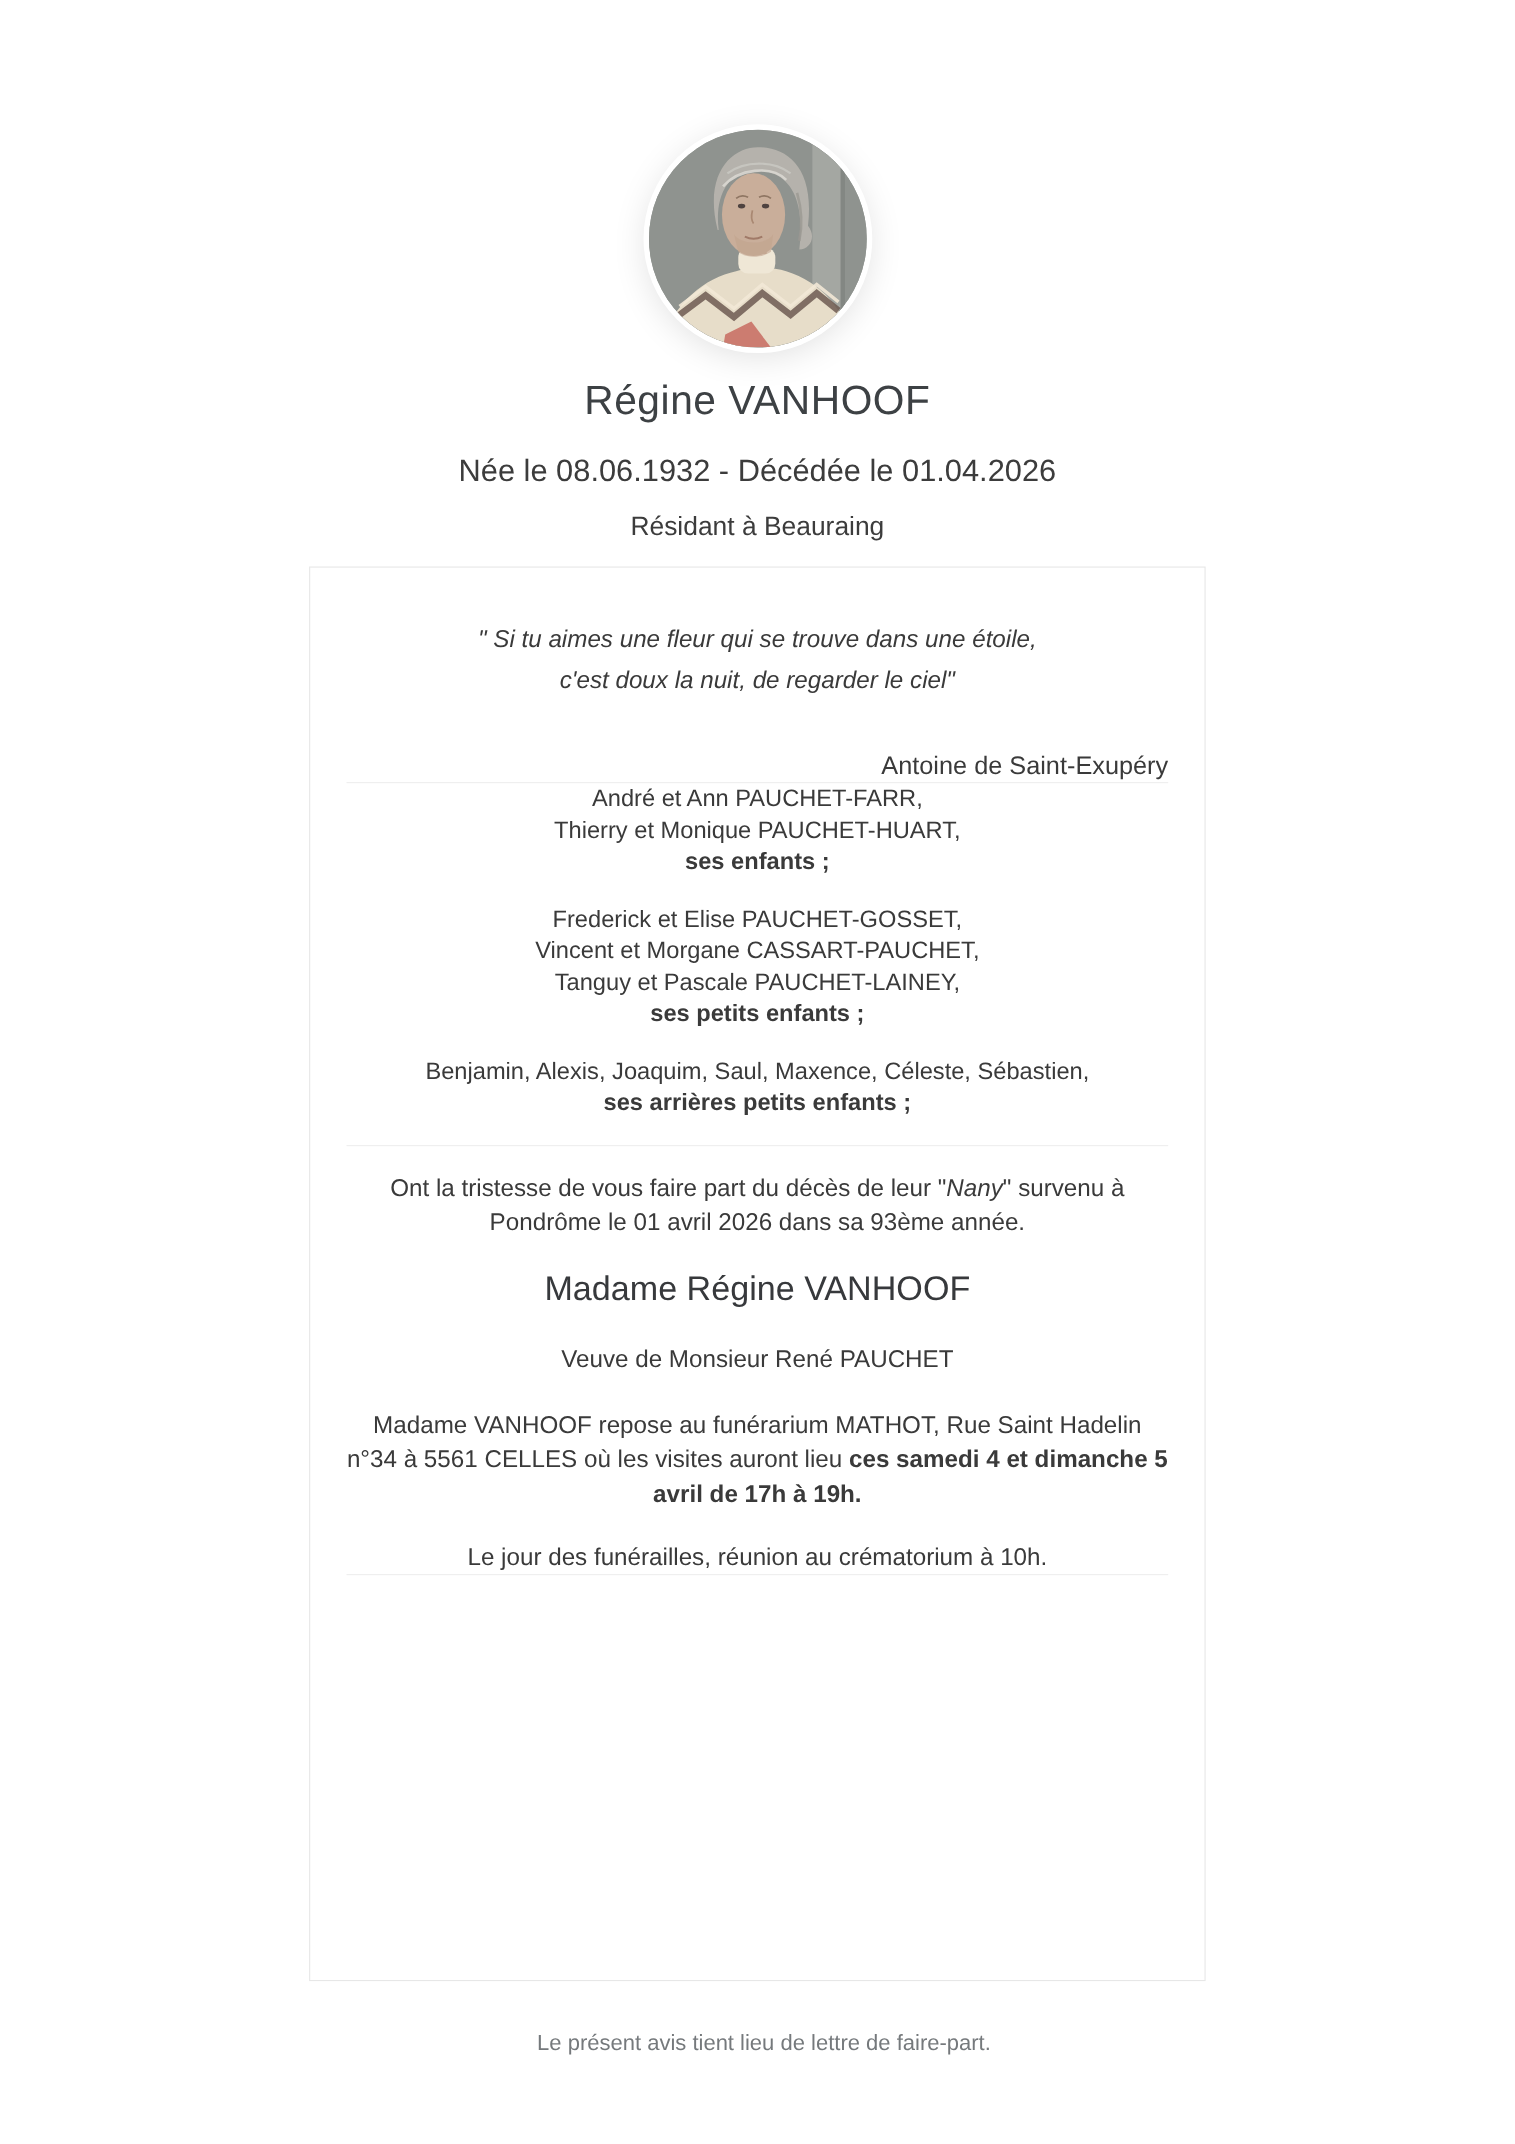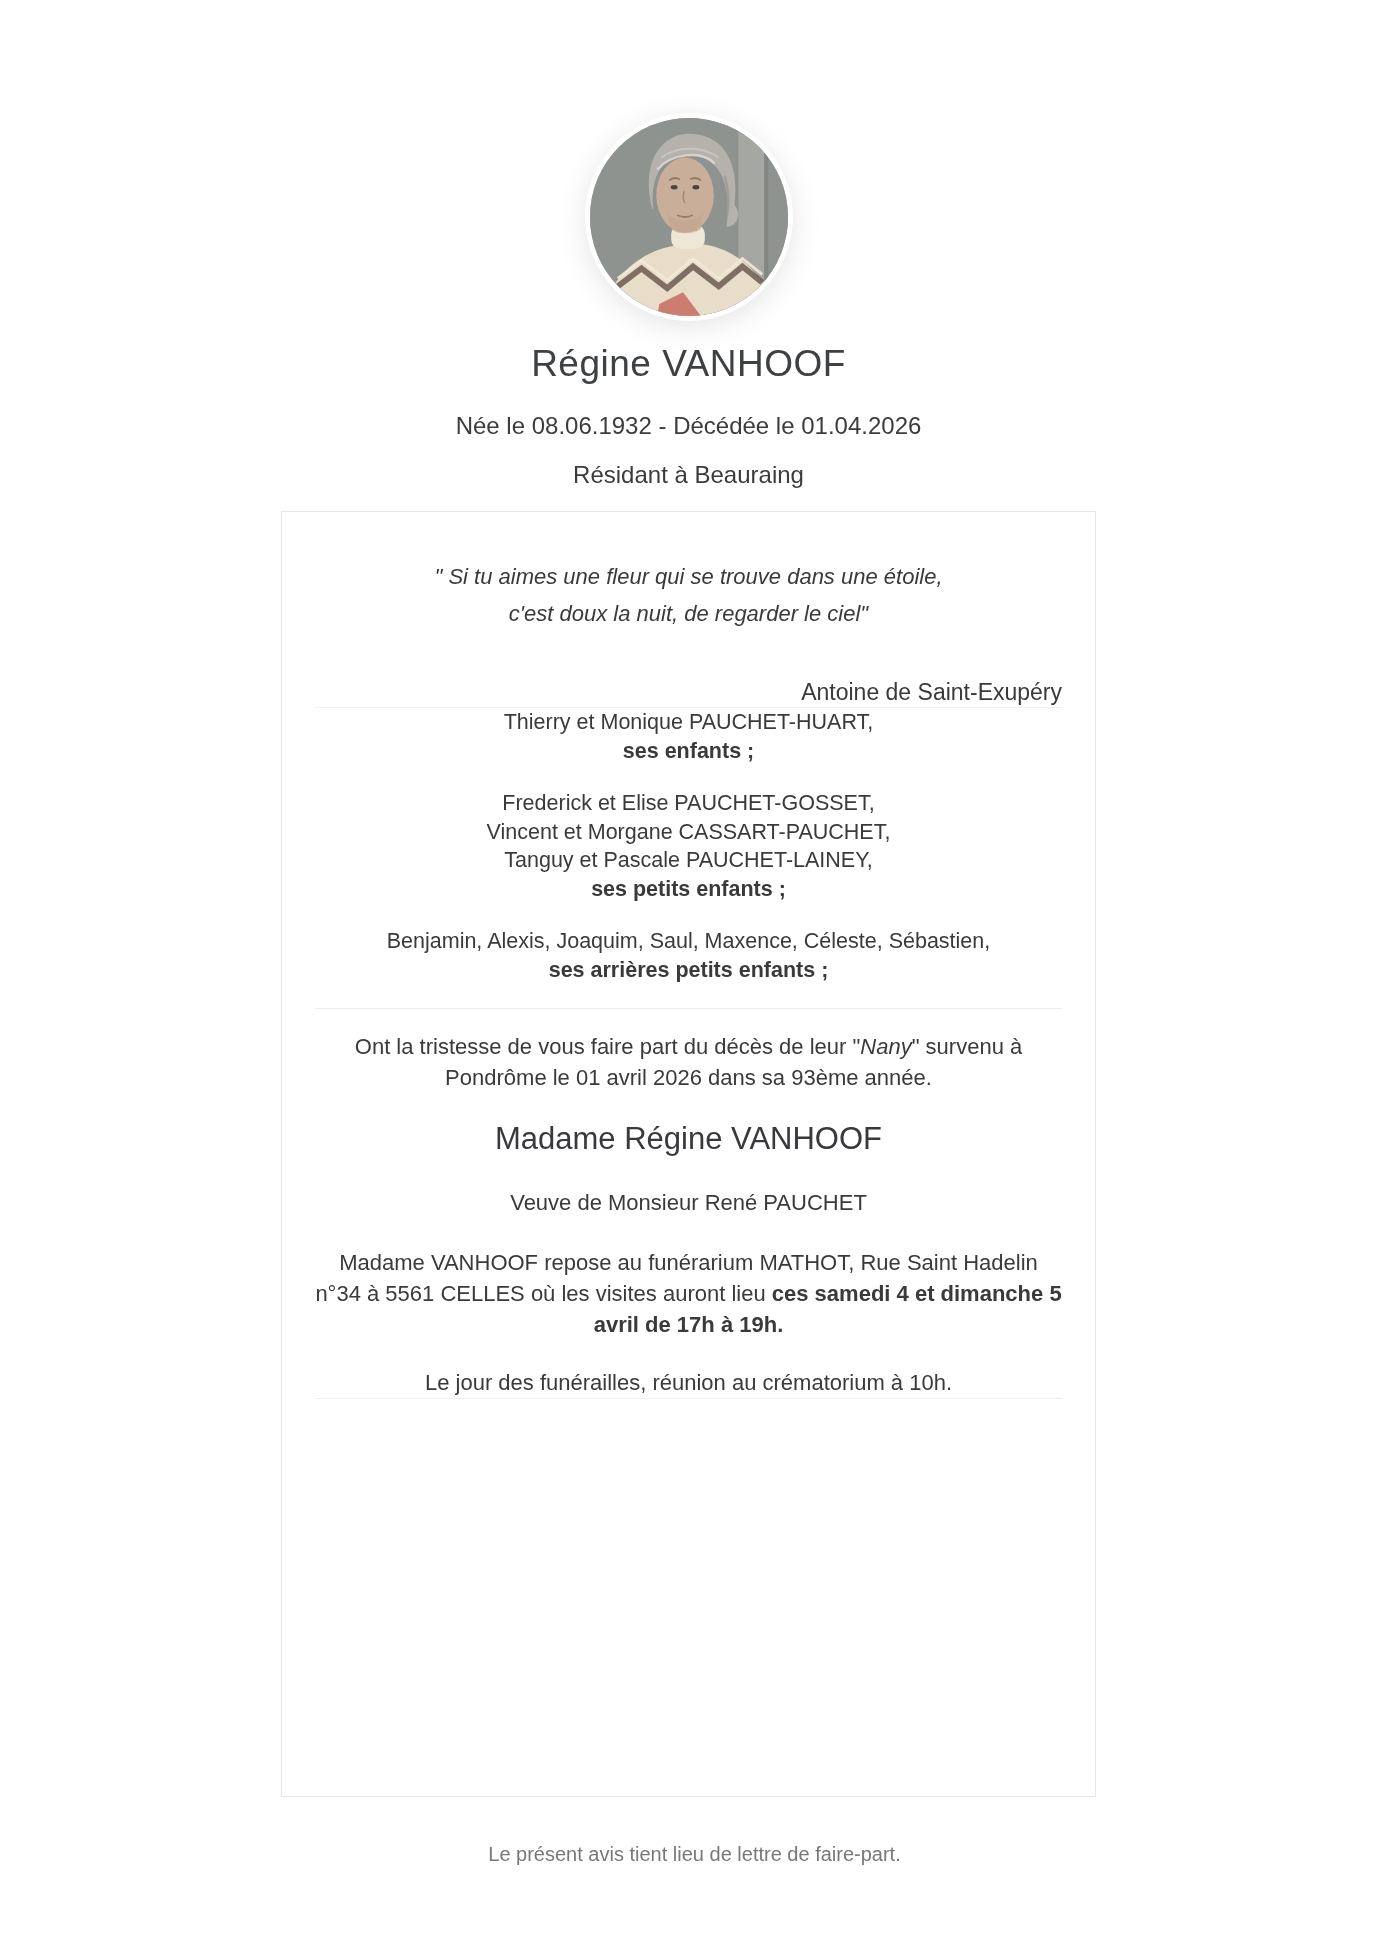--- a/index.html
+++ b/index.html
@@ -36,21 +36,21 @@
     margin: 27px 0 0 0;
     text-align: center;
     font-size: 37px;
     font-weight: 400;
     color: #3d4144;
     letter-spacing: 0.5px;
   }
   .dates {
     margin-top: 27px;
     text-align: center;
-    font-size: 24px;
+    font-size: 28px;
     color: #3c3c3c;
   }
   .residence {
     margin-top: 21px;
     text-align: center;
     font-size: 24px;
     color: #3c3c3c;
   }
 
   
@@ -161,20 +161,21 @@
 
     <div class="quote">
       <div>" Si tu aimes une fleur qui se trouve dans une étoile,</div>
       <div>c'est doux la nuit, de regarder le ciel"</div>
     </div>
     <div class="quote-author">Antoine de Saint-Exupéry</div>
 
     <hr class="divider-1">
 
     <div class="family-group">
+      <div>André et Ann PAUCHET-FARR,</div>
       <div>Thierry et Monique PAUCHET-HUART,</div>
       <div class="family-label">ses enfants ;</div>
     </div>
 
     <div class="family-group">
       <div>Frederick et Elise PAUCHET-GOSSET,</div>
       <div>Vincent et Morgane CASSART-PAUCHET,</div>
       <div>Tanguy et Pascale PAUCHET-LAINEY,</div>
       <div class="family-label">ses petits enfants ;</div>
     </div>

